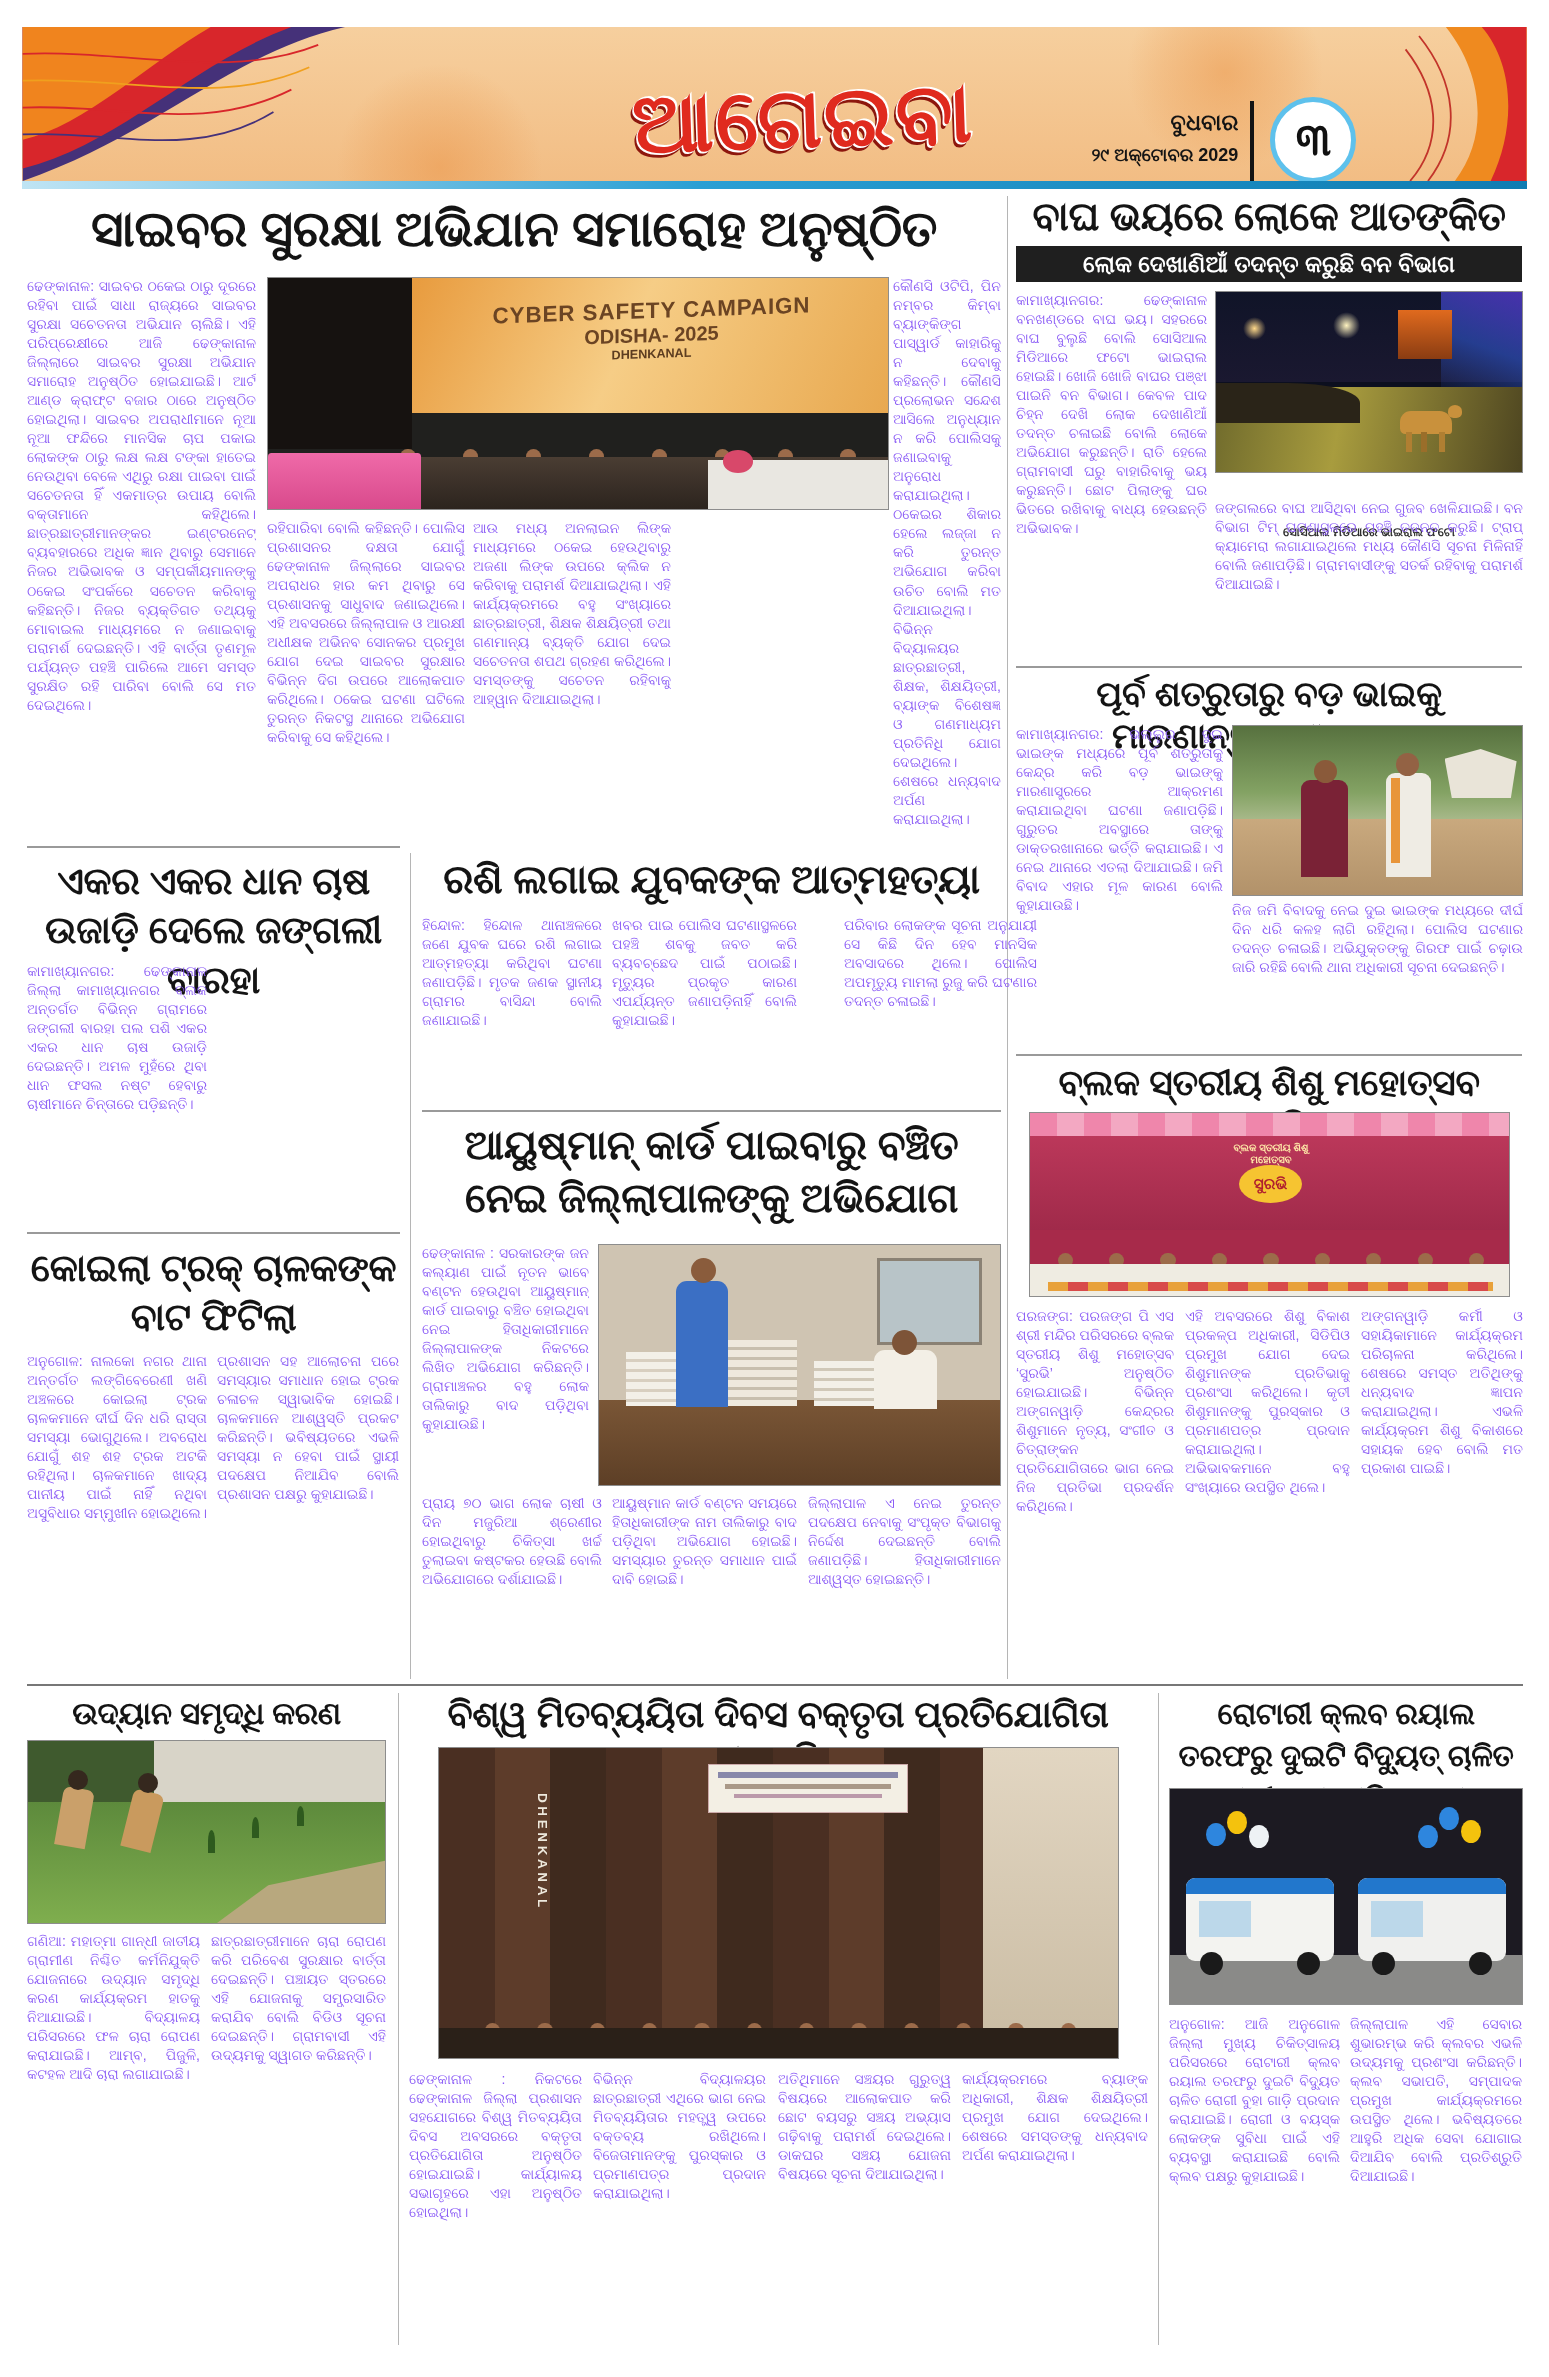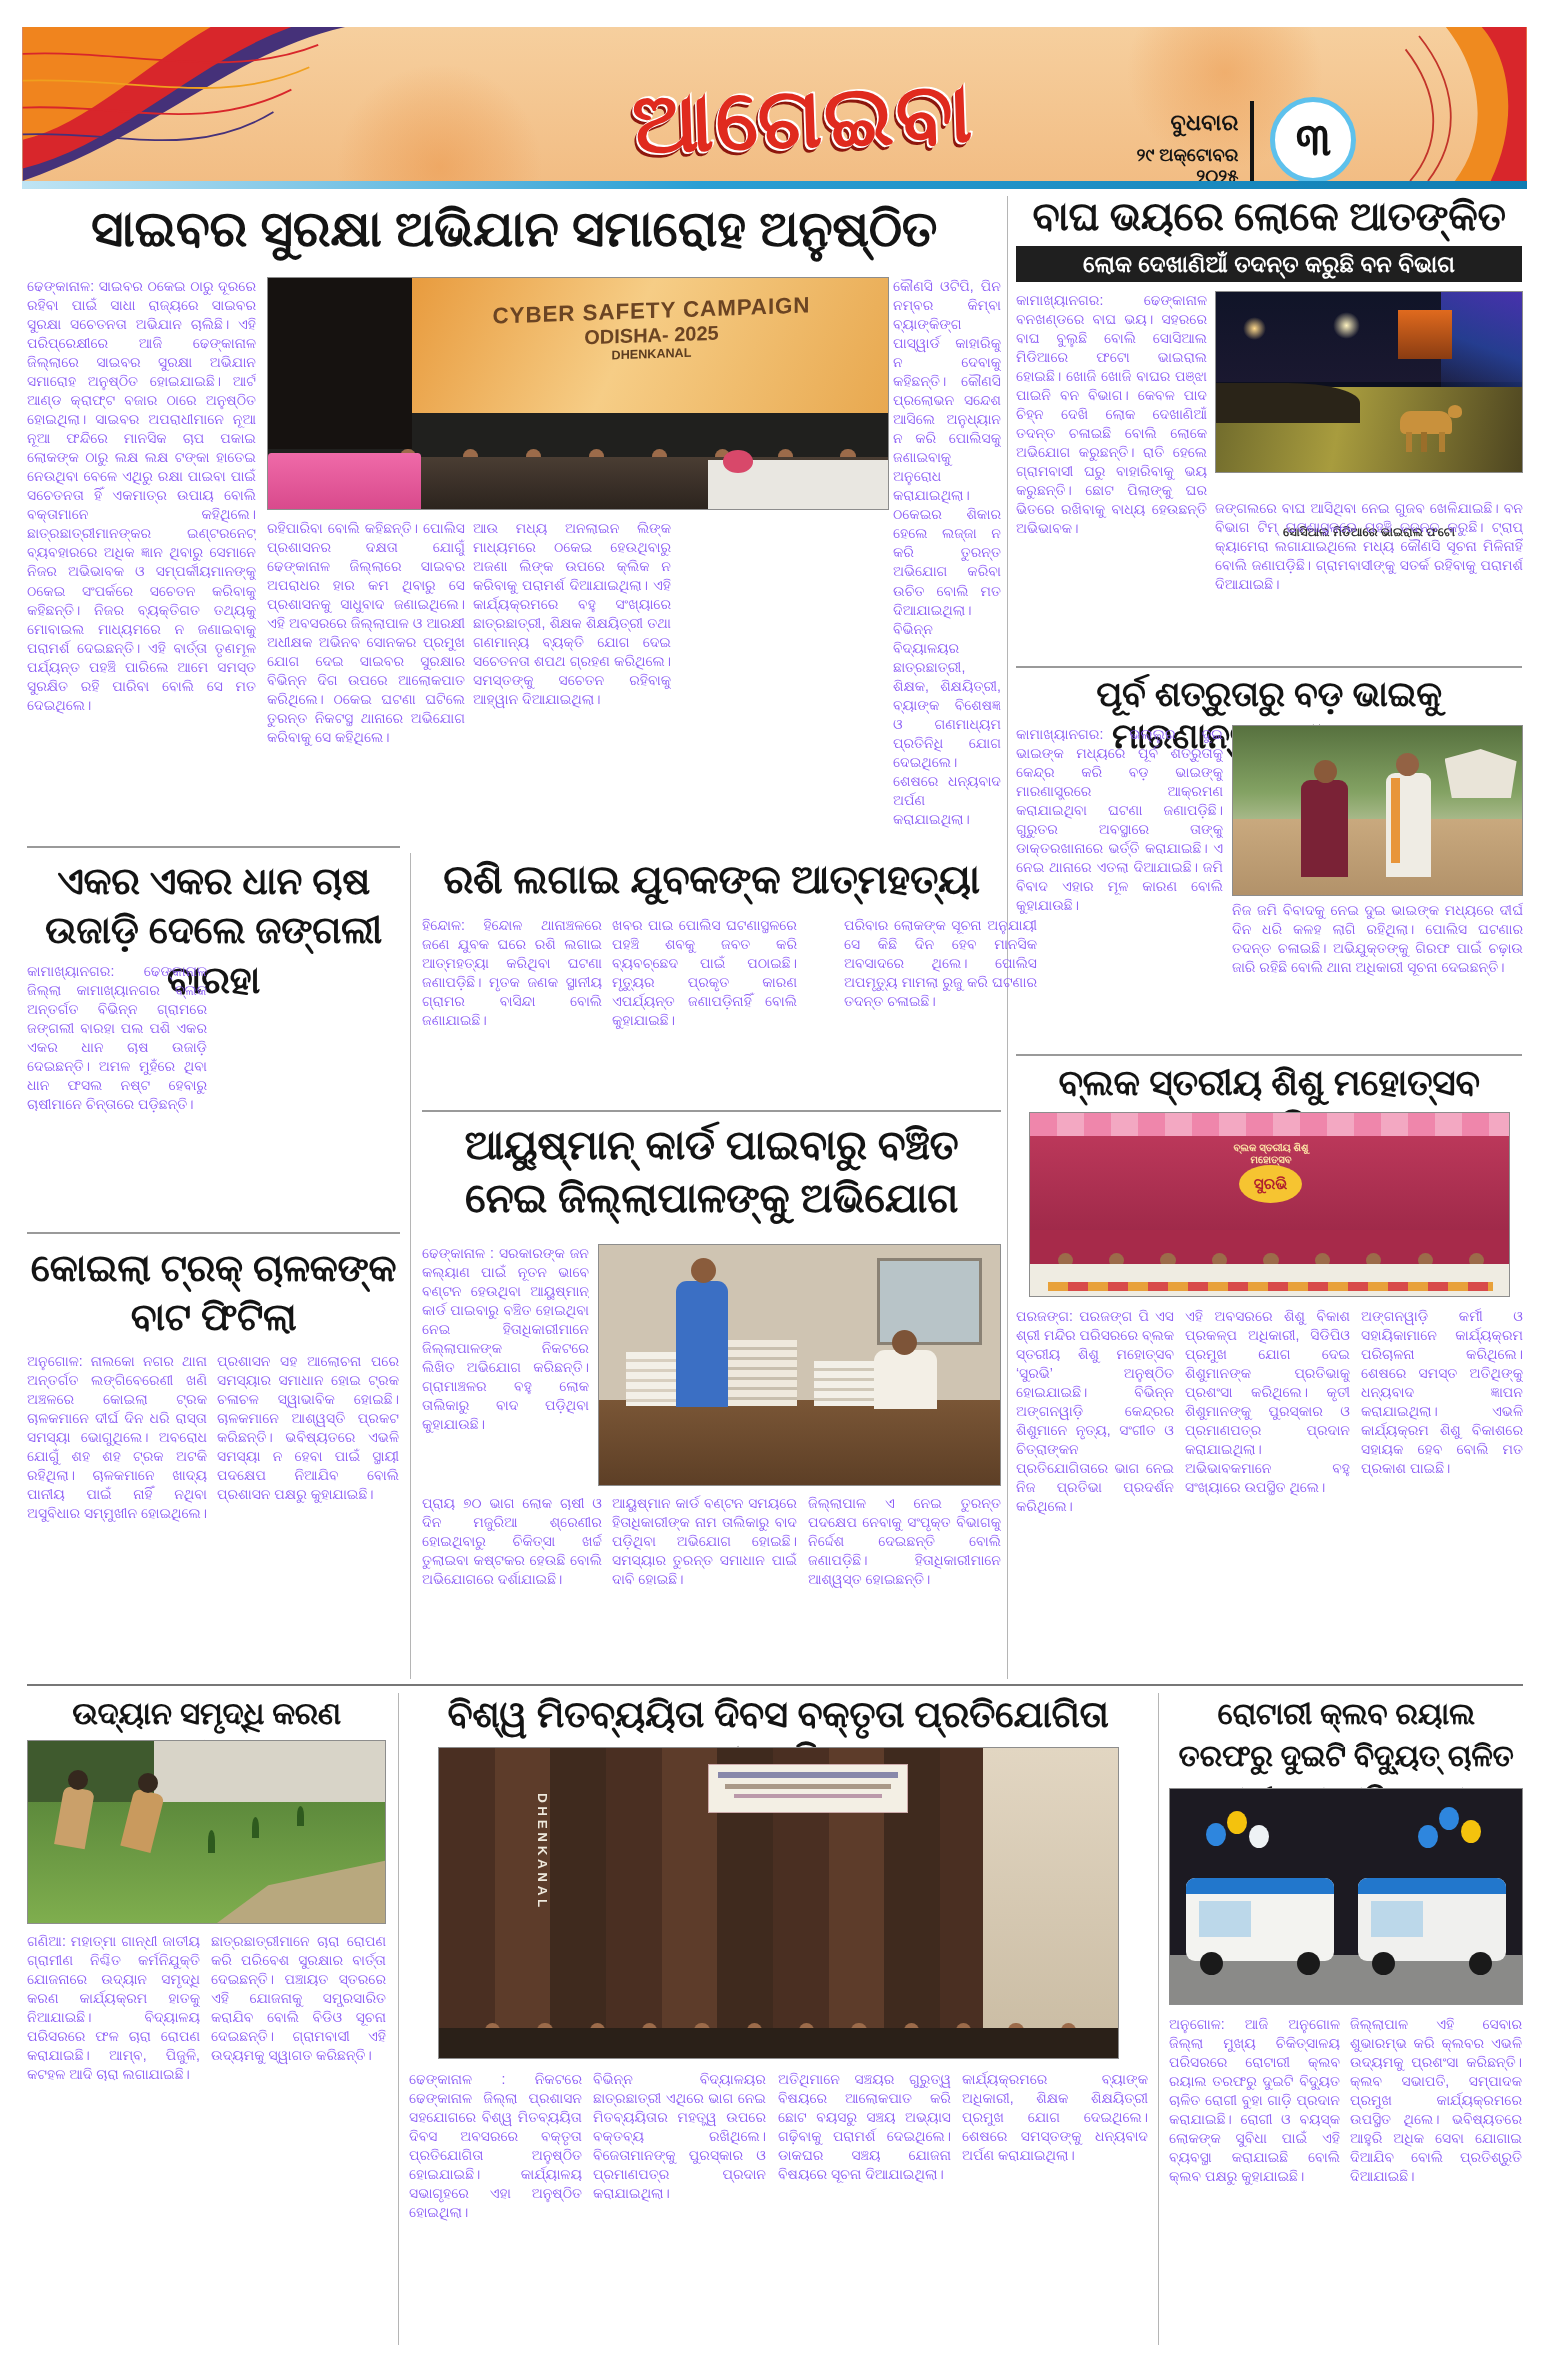--- a/index.html
+++ b/index.html
@@ -61,21 +61,21 @@
     </svg>
     <svg style="position:absolute;right:0;top:0;" width="207" height="154" viewBox="0 0 230 172">
       <path d="M230,0 V172 H150 C190,120 180,50 140,0 Z" fill="#ef8a1f"></path>
       <path d="M230,0 V172 H190 C220,110 215,40 180,0 Z" fill="#d8262b"></path>
       <path d="M120,172 C160,120 150,60 110,10" stroke="#c2342a" stroke-width="2" fill="none"></path>
       <path d="M100,172 C140,125 130,70 95,25" stroke="#c2342a" stroke-width="2" fill="none"></path>
     </svg>
     <div class="paper-logo">ଆଗେଇବା</div>
     <div class="dateblock">
       <div class="day">ବୁଧବାର</div>
-      <div class="date">୨୯ ଅକ୍ଟୋବର ୨୦୨୫</div>
+      <div class="date">୨୯ ଅକ୍ଟୋବର 2029</div>
     </div>
     <div class="vbar"></div>
     <div class="pagenum">୩</div>
   </div>
   <div class="blue-rule"></div>
 
   <div class="vline" style="left:1007px;top:196px;height:1483px;"></div>
   <div class="vline" style="left:410px;top:853px;height:826px;"></div>
   <div class="hline" style="left:27px;top:846px;width:373px;"></div>
   <div class="hline" style="left:27px;top:1232px;width:373px;"></div>

